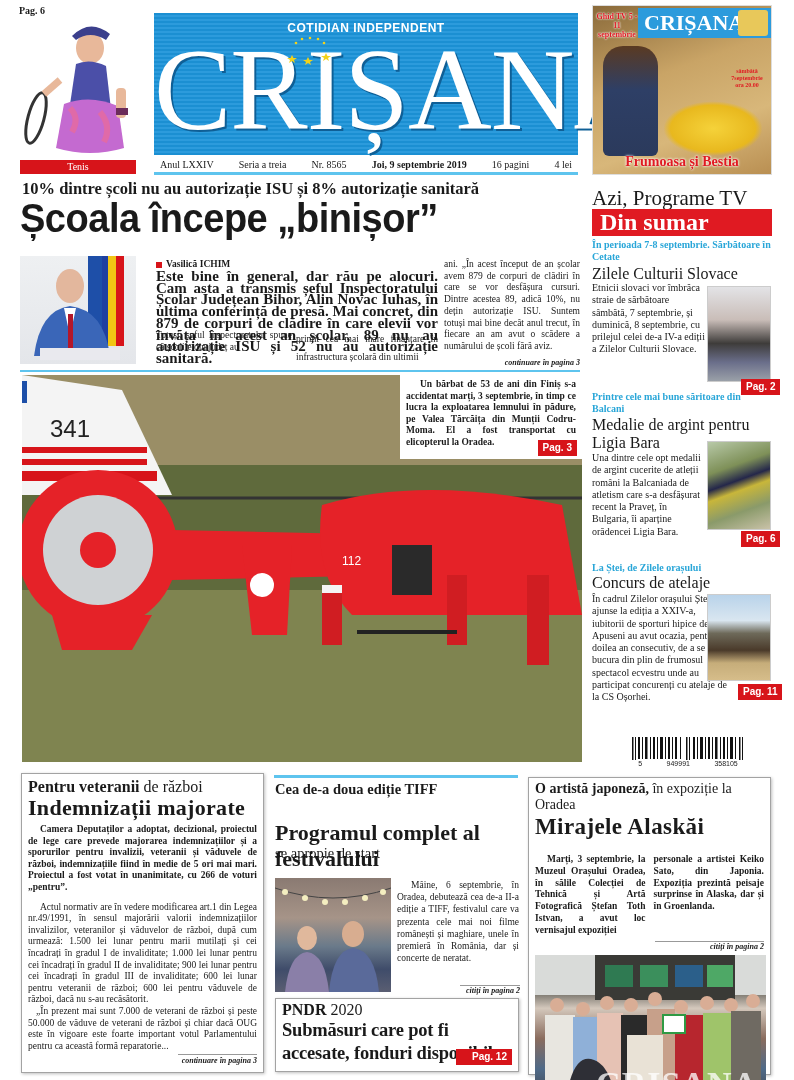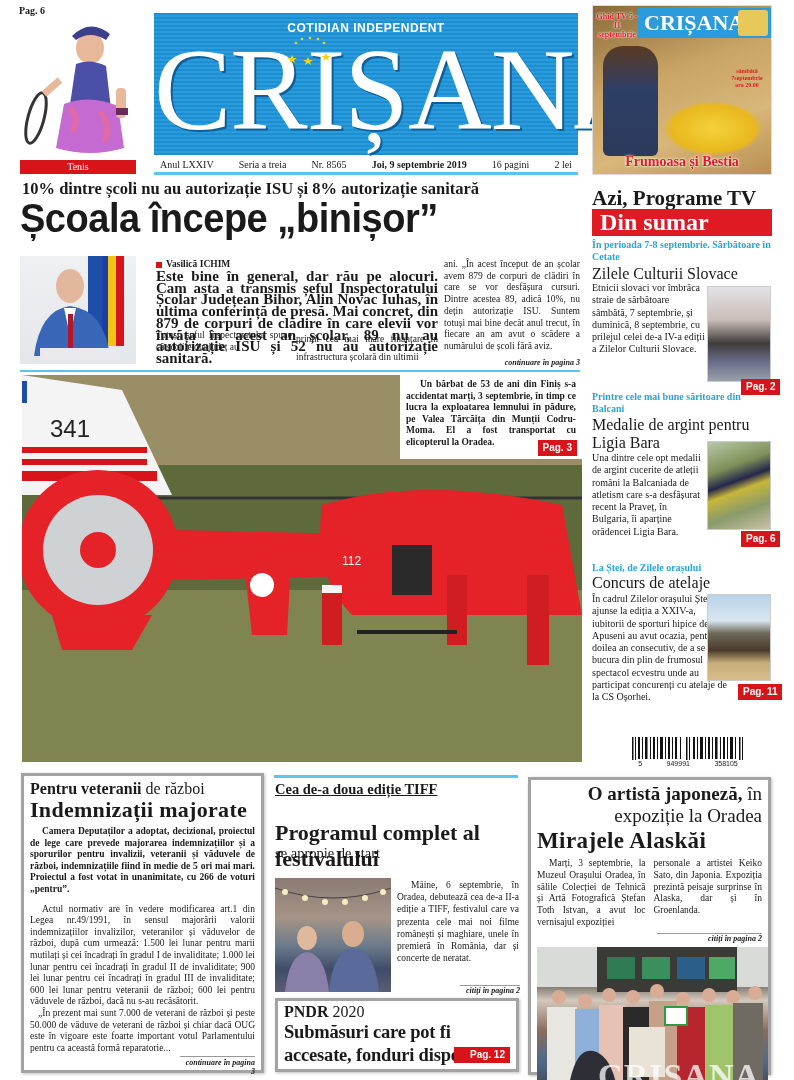--- a/index.html
+++ b/index.html
@@ -43,21 +43,21 @@
   #lead-continue { left: 440px; top: 358px; width: 140px; text-align: right; font-size: 8px; font-style: italic; font-weight: bold; }
   #lead-line { left: 20px; top: 370px; width: 560px; height: 2px; background: #5ec4ee; }
 
   
   #heli-photo { left: 22px; top: 375px; width: 560px; height: 387px; background: linear-gradient(180deg, #a9a27a 0%, #8f8a5e 25%, #6d7244 45%, #7f8553 60%, #8b8e5a 75%, #7d8150 100%); }
   #heli-caption-box { left: 400px; top: 375px; width: 182px; height: 84px; background: #fff; padding: 4px 6px; }
   #heli-caption { font-size: 9.5px; font-weight: bold; line-height: 11.5px; text-indent: 14px; }
   #heli-pag { right: 5px; bottom: 3px; }
 
   
-  #sidebar-tv { left: 592px; top: 186px; font-size: 21px; font-weight: bold; }
+  #sidebar-tv { left: 592px; top: 186px; font-size: 21px; font-weight: normal; }
   #sumar-bar { left: 592px; top: 209px; width: 180px; height: 27px; background: #e01a22; color: #fff; font-size: 24px; font-weight: bold; line-height: 27px; padding-left: 8px; }
   .sb-kicker { left: 592px; width: 182px; color: #29a6d8; font-size: 10px; font-weight: bold; line-height: 12px; }
   .sb-title { left: 592px; width: 182px; font-size: 16px; font-weight: normal; line-height: 17px; }
   .sb-text { left: 592px; font-size: 10px; line-height: 12.3px; }
   .sb-photo { border: 1px solid #ccc; }
   #sb1-kicker { top: 239px; }
   #sb1-title { top: 265px; }
   #sb1-text { top: 282px; width: 114px; }
   #sb1-photo { left: 707px; top: 286px; width: 64px; height: 96px; background: linear-gradient(180deg, #e3e3e6 0%, #c9bdb8 35%, #3e3c3a 60%, #6a6e8a 80%, #9aa0a8 100%); }
   #sb1-pag { left: 741px; top: 379px; }
@@ -68,48 +68,48 @@
   #sb2-pag { left: 741px; top: 531px; }
   #sb3-kicker { top: 562px; }
   #sb3-title { top: 574px; }
   #sb3-text { top: 593px; width: 138px; }
   #sb3-photo { left: 707px; top: 594px; width: 64px; height: 87px; background: linear-gradient(180deg, #b9d3ea 0%, #d9e6f0 30%, #6e6a5a 45%, #4a3a2a 65%, #c6ad7a 80%, #d6bd8a 100%); }
   #sb3-pag { left: 738px; top: 684px; }
   #barcode { left: 626px; top: 737px; width: 124px; height: 28px; }
   #barcode-nums { left: 626px; top: 760px; width: 124px; font-family: "Liberation Sans", sans-serif; font-size: 7px; display: flex; justify-content: space-around; background: #fff; }
 
   
-  .box { border: 3px solid #a3a3a3; box-shadow: 1px 1px 3px rgba(0,0,0,0.25); }
+  .box { border: 1px solid #a3a3a3; box-shadow: 1px 1px 3px rgba(0,0,0,0.25); }
   #vet-box { left: 21px; top: 773px; width: 243px; height: 300px; padding: 4px 6px; }
   #vet-kicker { font-size: 16px; font-weight: bold; }
   #vet-kicker .light { font-weight: normal; }
   #vet-title { font-size: 22px; font-weight: bold; line-height: 24px; margin-bottom: 4px; letter-spacing: 0.3px; }
   #vet-lead { font-size: 9.5px; font-weight: bold; line-height: 11.6px; text-indent: 12px; margin-bottom: 8px; }
   #vet-body { font-size: 9.5px; line-height: 11.6px; text-indent: 12px; }
   #vet-body2 { font-size: 9.5px; line-height: 11.6px; text-indent: 8px; }
   #vet-continue { text-align: right; font-size: 8px; font-style: italic; font-weight: bold; border-top: 1px solid #999; margin-top: 2px; padding-top: 1px; margin-left: 150px; }
 
   #tiff-line { left: 274px; top: 775px; width: 244px; height: 3px; background: #5ec4ee; }
-  #tiff-kicker { left: 275px; top: 781px; font-size: 14.5px; font-weight: bold; text-decoration: underline; }
+  #tiff-kicker { left: 275px; top: 781px; font-size: 14.5px; font-weight: bold; }
   #tiff-sub { left: 275px; top: 799px; font-size: 14.5px; margin-top: 46px; }
   #tiff-title { left: 275px; top: 820px; width: 245px; font-size: 22px; font-weight: bold; line-height: 26px; }
   #tiff-photo { left: 275px; top: 878px; width: 116px; height: 114px; background: linear-gradient(180deg, #8a7a72 0%, #a69488 35%, #6a7a8a 60%, #3f4c6a 80%, #5a5e72 100%); }
   #tiff-text { left: 397px; top: 879px; width: 122px; font-size: 9.5px; line-height: 12.2px; text-indent: 14px; }
   #tiff-continue { left: 460px; top: 985px; width: 60px; text-align: right; font-size: 8px; font-style: italic; font-weight: bold; border-top: 1px solid #999; }
   #pndr-box { left: 275px; top: 998px; width: 244px; height: 74px; padding: 2px 6px; }
   #pndr-kicker { font-size: 16px; font-weight: bold; }
   #pndr-kicker .light { font-weight: normal; }
   #pndr-title { font-size: 18.5px; font-weight: bold; line-height: 23px; letter-spacing: -0.2px; }
   #pndr-pag { right: 6px; bottom: 6px; padding-left: 16px; }
 
   #alaska-box { left: 528px; top: 777px; width: 243px; height: 298px; padding: 3px 6px; }
-  #alaska-kicker { font-size: 19px; font-weight: bold; text-align: right; }
+  #alaska-kicker { font-size: 14px; font-weight: bold; }
   #alaska-kicker .light { font-weight: normal; }
-  #alaska-title { font-size: 23px; font-weight: bold; line-height: 28px; margin-bottom: 3px; letter-spacing: 0.4px; }
-  #alaska-cols { display: flex; gap: 8px; font-size: 9.5px; line-height: 11.8px; }
+  #alaska-title { font-size: 23px; font-weight: bold; line-height: 28px; margin-bottom: 13px; letter-spacing: 0.4px; }
+  #alaska-cols { display: flex; gap: 8px; font-size: 9.5px; line-height: 11.8px; font-weight: bold; }
   #alaska-cols > div { flex: 1; }
   #alaska-col1 { text-indent: 12px; }
   #alaska-continue { text-align: right; font-size: 8px; font-style: italic; font-weight: bold; border-top: 1px solid #999; margin-top: 4px; margin-left: 120px; }
   #alaska-photo { position: relative; margin-top: 4px; width: 231px; height: 152px; background: linear-gradient(180deg, #d9dbd9 0%, #4a4a44 20%, #d4c8bc 35%, #8a6c5e 55%, #4f6a88 75%, #3e3a3c 100%); }
   #alaska-watermark { right: 8px; bottom: 4px; color: rgba(255,255,255,0.75); font-size: 34px; font-weight: bold; letter-spacing: 1px; }
 </style>
 </head>
 <body>
 
 <div class="abs" id="page-num">Pag. 6</div>
@@ -144,21 +144,21 @@
         <circle cx="42" cy="8" r="1.3"></circle>
     </g>
   </svg>
 </div>
 <div class="abs" id="info-bar">
   <span>Anul LXXIV</span>
   <span>Seria a treia</span>
   <span>Nr. 8565</span>
   <span class="bold">Joi, 9 septembrie 2019</span>
   <span>16 pagini</span>
-  <span>2 lei</span>
+  <span>4 lei</span>
 </div>
 <div class="abs" id="info-line"></div>
 
 <div class="abs photo" id="tv-guide">
   <div class="abs" id="tv-guide-beast"></div>
   <div class="abs" id="tv-guide-dress"></div>
   <div class="abs" id="tv-guide-bar">CRIȘANA</div>
   <div class="abs" id="tv-guide-icon"></div>
   <div class="abs" id="tv-guide-dates">Ghid TV 5 - 11 septembrie</div>
   <div class="abs" id="tv-guide-promo">sâmbătă 7septembrie ora 20.00</div>

